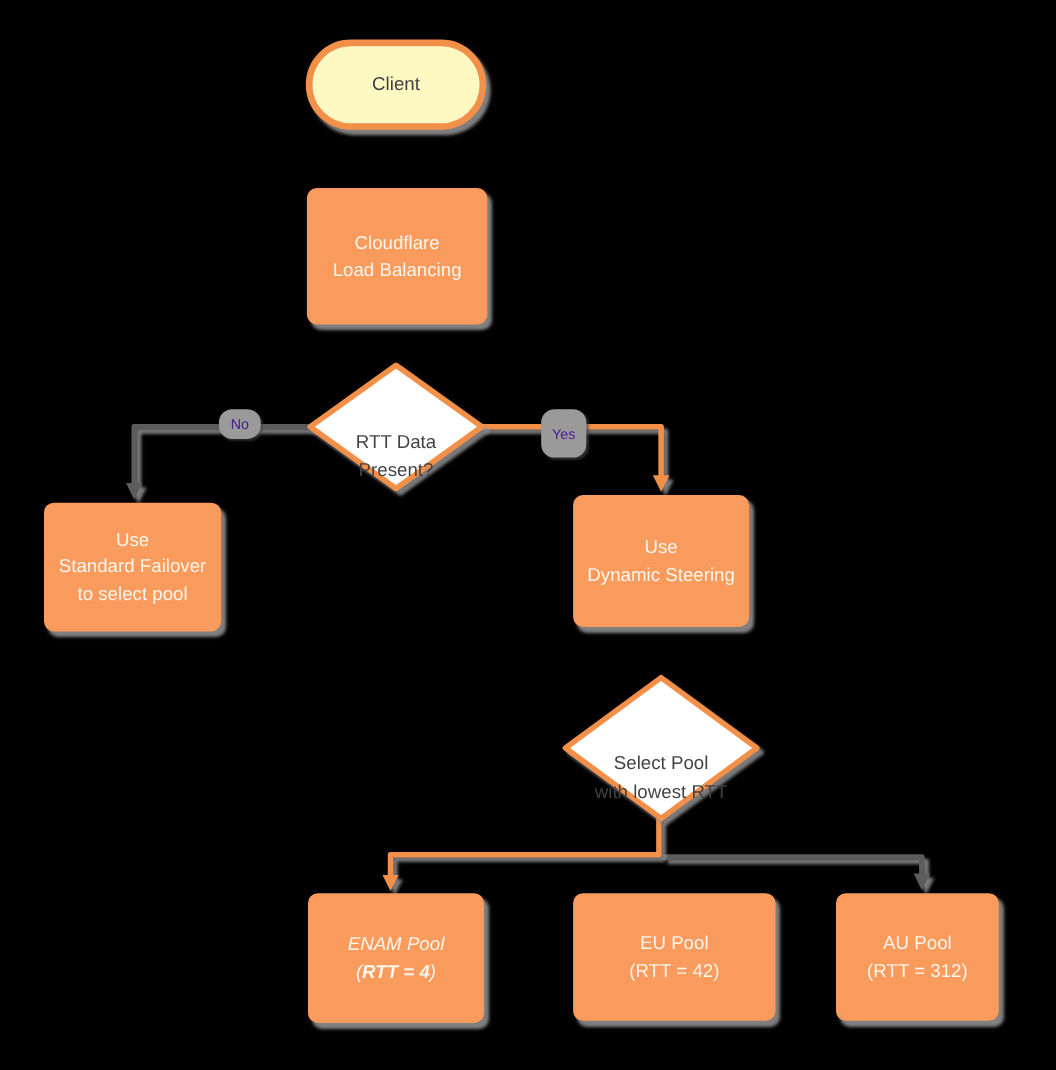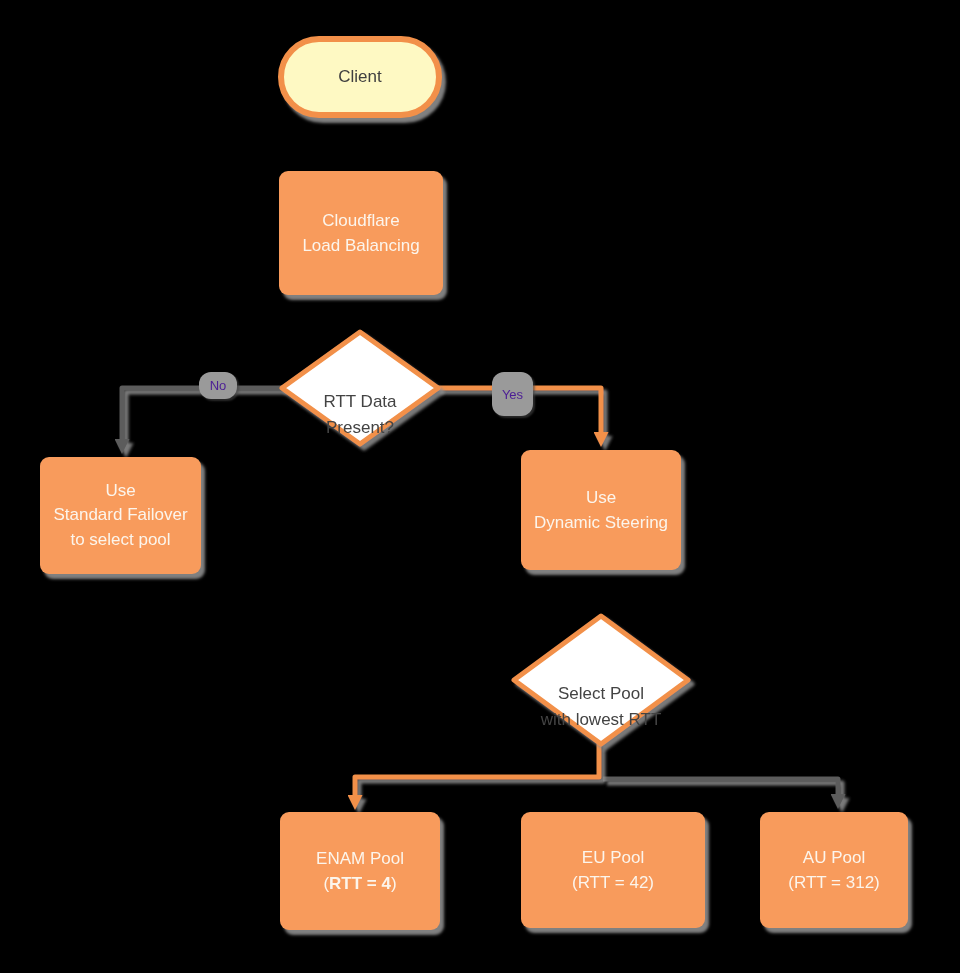--- a/index.html
+++ b/index.html
@@ -69,21 +69,21 @@
   }
   .pool-line2 b { font-weight: bold; }
   .pool-line2 { line-height: 1.5; }
   .pool-line1 { line-height: 1.5; }
 
   
   #client            { left: 278px; top: 36px;  width: 164px; height: 82px; }
   #load-balancing    { left: 279px; top: 171px; width: 164px; height: 124px; }
   #standard-failover { left: 40px;  top: 457px; width: 161px; height: 117px; line-height: 1.45; }
   #dynamic-steering  { left: 521px; top: 450px; width: 160px; height: 120px; }
-  #enam-pool         { left: 280px; top: 812px; width: 160px; height: 118px; }
+  #enam-pool         { left: 280px; top: 812px; width: 160px; height: 118px; font-style: italic; }
   #eu-pool           { left: 521px; top: 812px; width: 184px; height: 116px; }
   #au-pool           { left: 760px; top: 812px; width: 148px; height: 116px; }
   #rtt-text          { left: 288px; top: 358px; width: 144px; height: 60px; }
   #select-pool-text  { left: 516px; top: 650px; width: 170px; height: 60px; }
   #badge-no          { left: 199px; top: 372px; width: 38px; height: 27px; }
   #badge-yes         { left: 492px; top: 372px; width: 41px; height: 44px; }
 </style>
 </head>
 <body>
 

